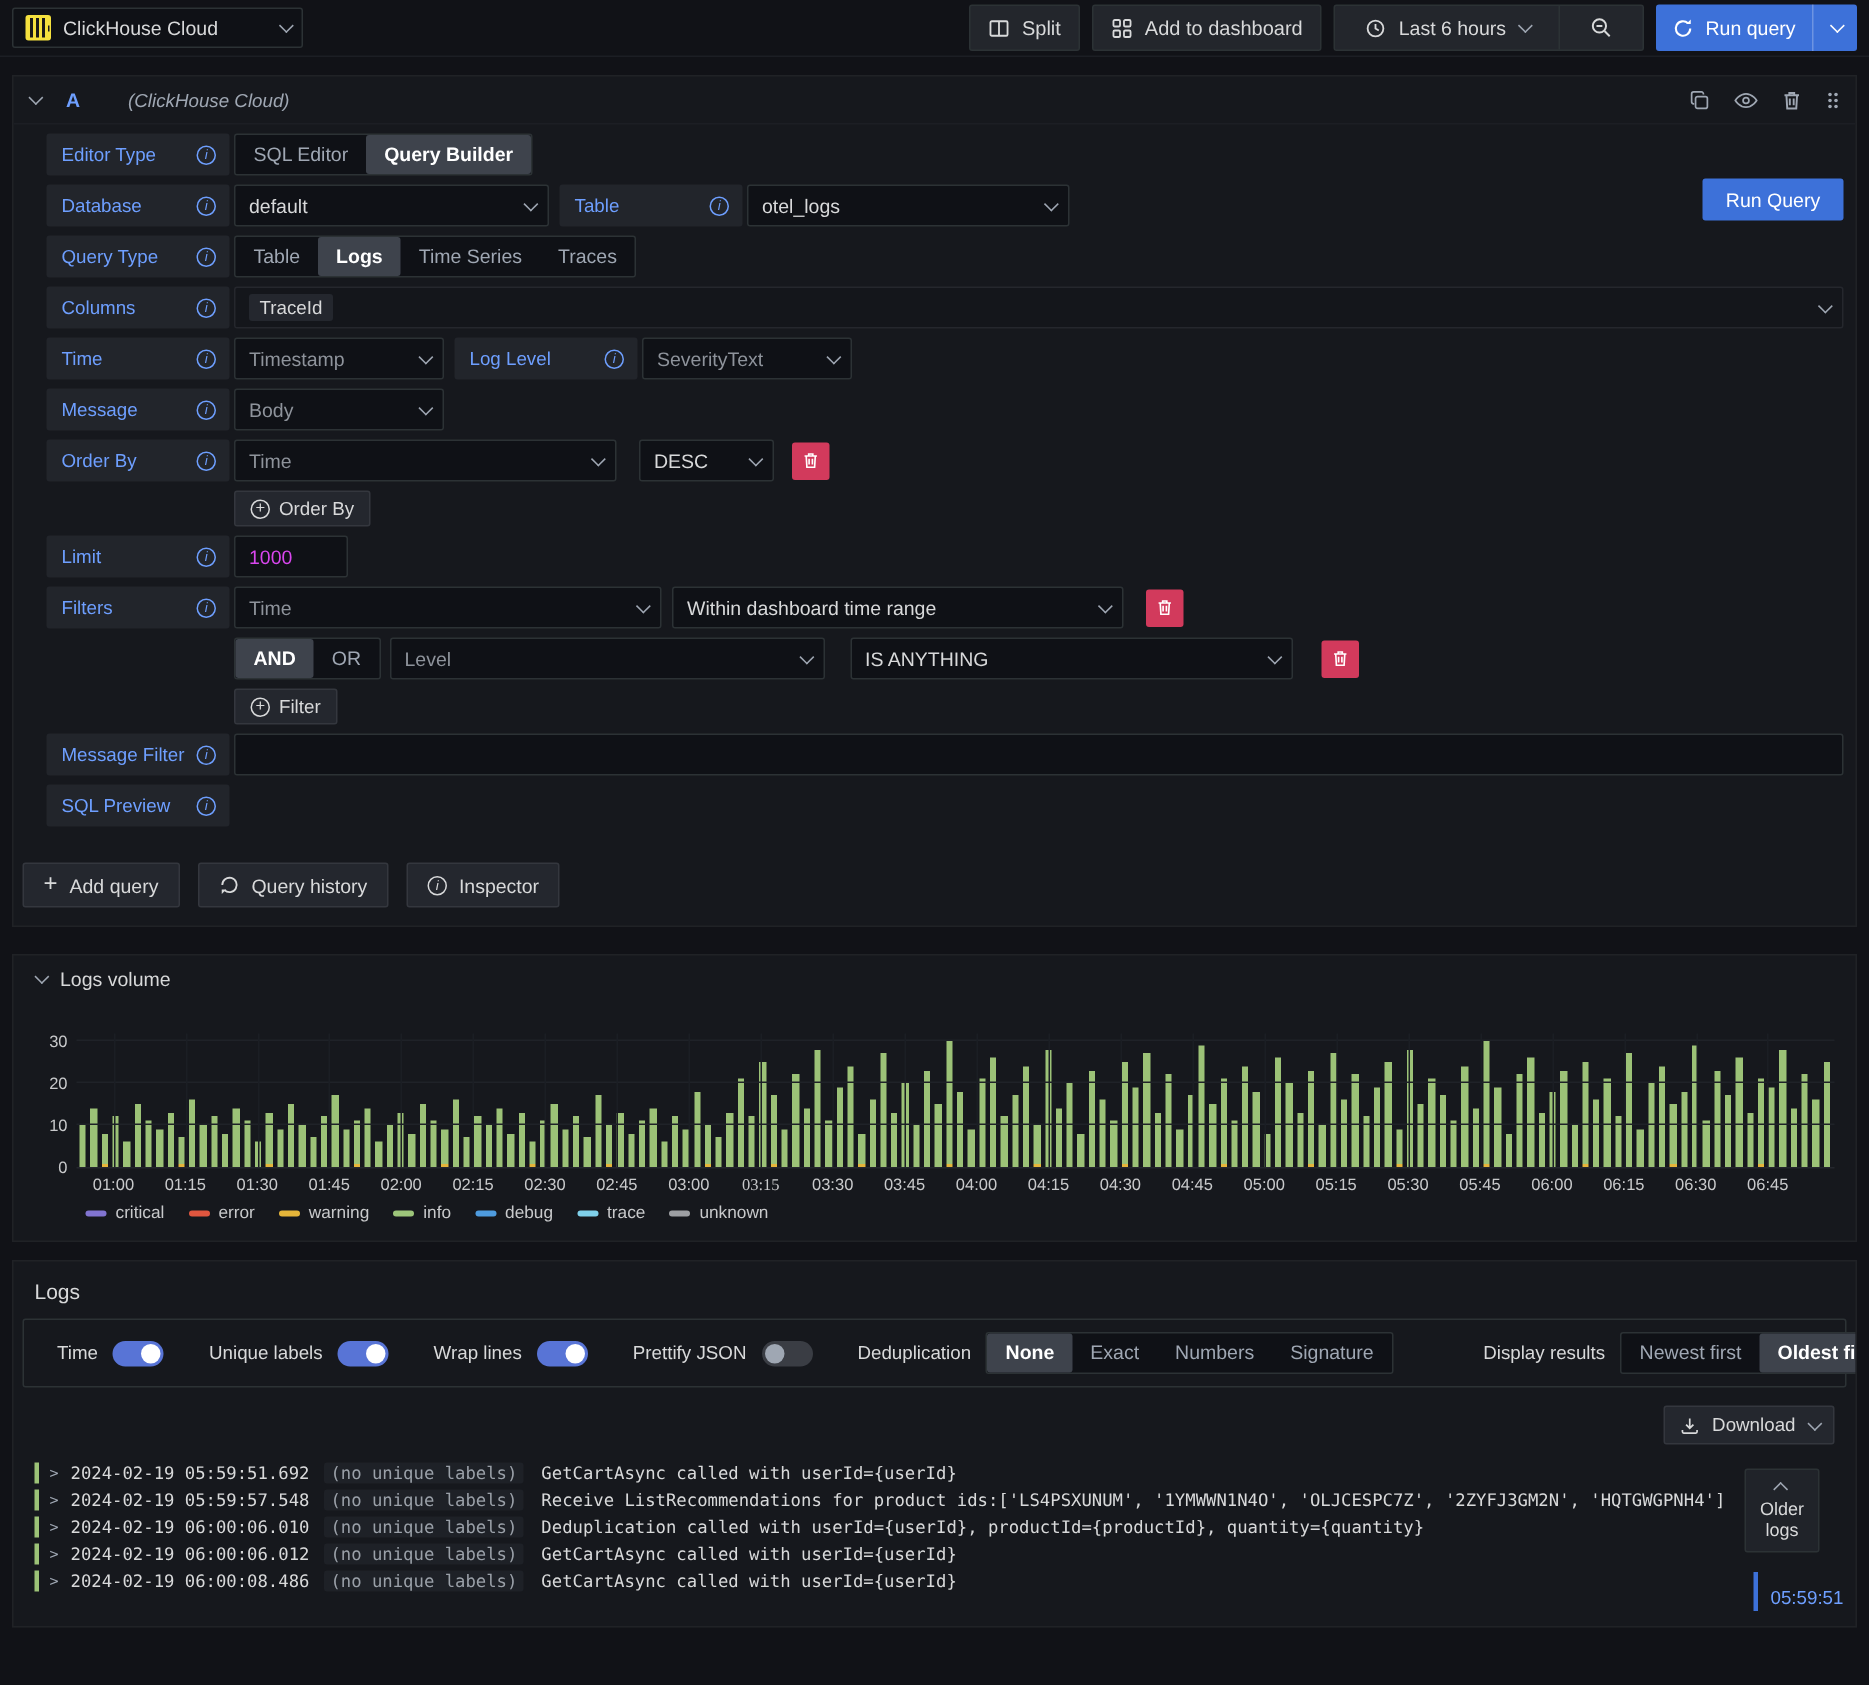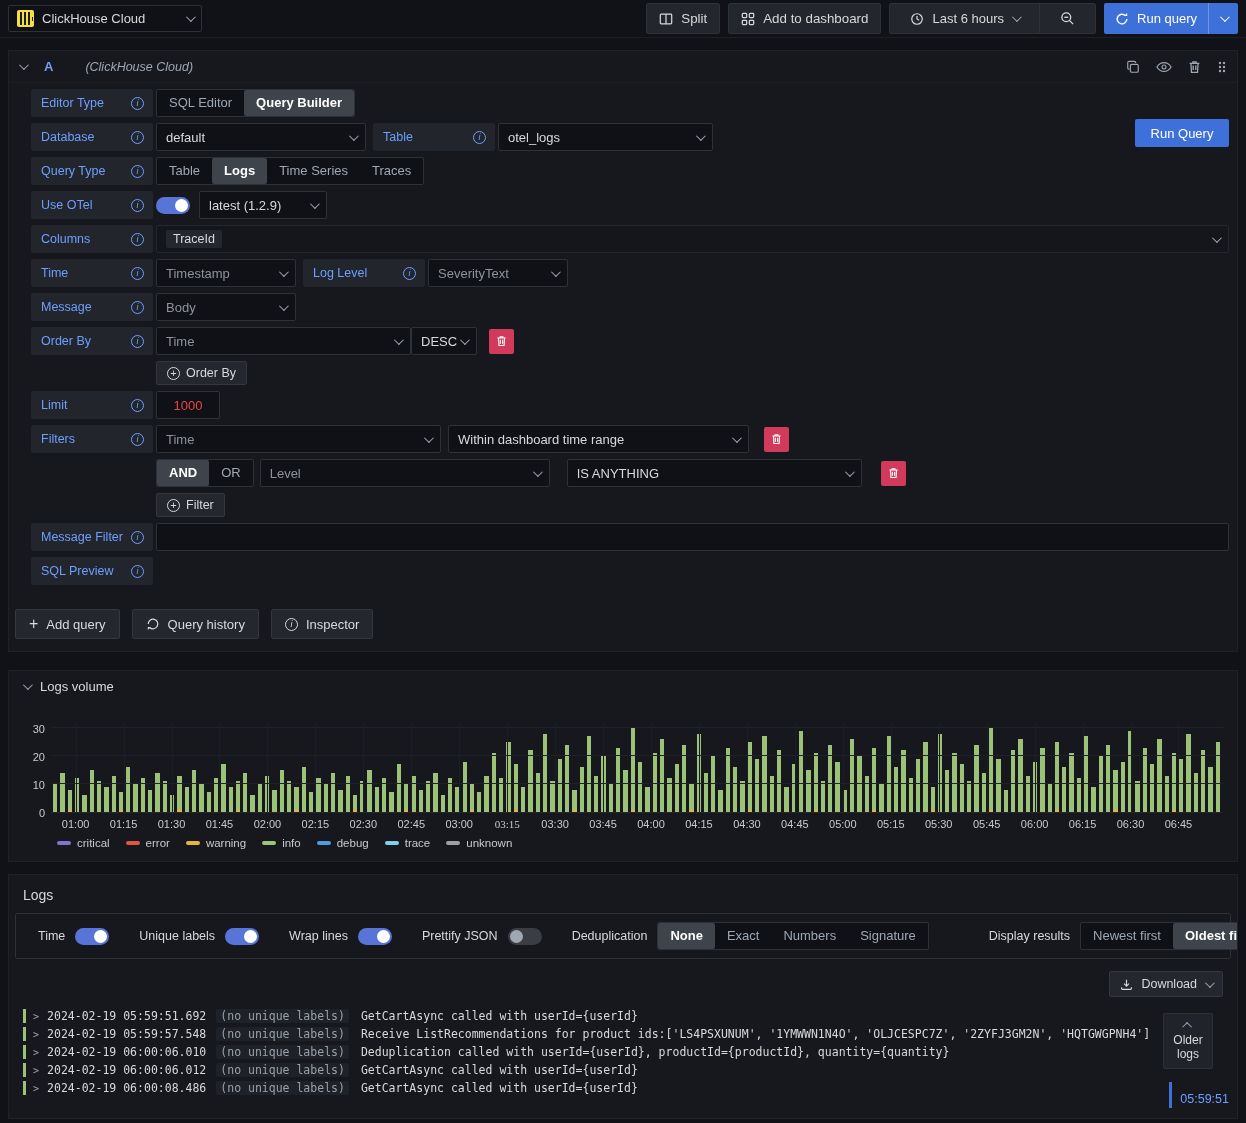--- a/index.html
+++ b/index.html
@@ -251,33 +251,20 @@
         <span class="info"></span>
       </span>
       <span class="seg-group">
           <span class="seg">Table</span>
           <span class="seg active">Logs</span>
           <span class="seg">Time Series</span>
           <span class="seg">Traces</span>
         </span>
     </div>
 
-    <div class="q-row">
-      <span class="q-label">
-        <span>Use OTel</span>
-        <span class="info"></span>
-      </span>
-      <span class="toggle">
-          <span class="knob"></span>
-        </span>
-      <span class="select" style="width:128px;margin-left:9px">
-        <span class="sel-val">latest (1.2.9)</span>
-        <span class="chev"></span>
-      </span>
-    </div>
 
     <div class="q-row">
       <span class="q-label">
         <span>Columns</span>
         <span class="info"></span>
       </span>
       <span class="select" style="flex:1;border-color:#25272d;background:#14161b">
         <span class="chip">TraceId</span>
         <span style="flex:1"></span>
         <span class="chev"></span>
@@ -316,21 +303,21 @@
 
     <div class="q-row">
       <span class="q-label">
         <span>Order By</span>
         <span class="info"></span>
       </span>
       <span class="select" style="width:255px">
         <span class="sel-val dim">Time</span>
         <span class="chev"></span>
       </span>
-      <span class="select" style="width:66px;margin-left:0">
+      <span class="select" style="width:90px;margin-left:15px">
         <span class="sel-val">DESC</span>
         <span class="chev"></span>
       </span>
       <span class="trash-btn" style="margin-left:12px">
         <svg class="icon-svg" width="11" height="12" viewBox="0 0 12 13" fill="none" stroke="#fff" stroke-width="1.2">
             <path d="M1.5 3.2h9M4.5 3.2V1.8h3v1.4M2.7 3.2l.5 8.2h5.6l.5-8.2M4.8 5.2v4.2M7.2 5.2v4.2"></path>
           </svg>
       </span>
     </div>
 
@@ -339,21 +326,21 @@
         <span class="plus-circle"></span>
         <span>Order By</span>
       </button>
     </div>
 
     <div class="q-row">
       <span class="q-label">
         <span>Limit</span>
         <span class="info"></span>
       </span>
-      <input class="text-input" style="width: 64px; color: #ef4444; font-family: inherit; font-size: 13px; text-align: center;" readonly="" value="1000">
+      <input class="text-input" style="width: 76px; color: #d946ef; font-family: inherit; font-size: 13px;" readonly="" value="1000">
     </div>
 
     <div class="q-row">
       <span class="q-label">
         <span>Filters</span>
         <span class="info"></span>
       </span>
       <span class="select" style="width:285px">
         <span class="sel-val dim">Time</span>
         <span class="chev"></span>

